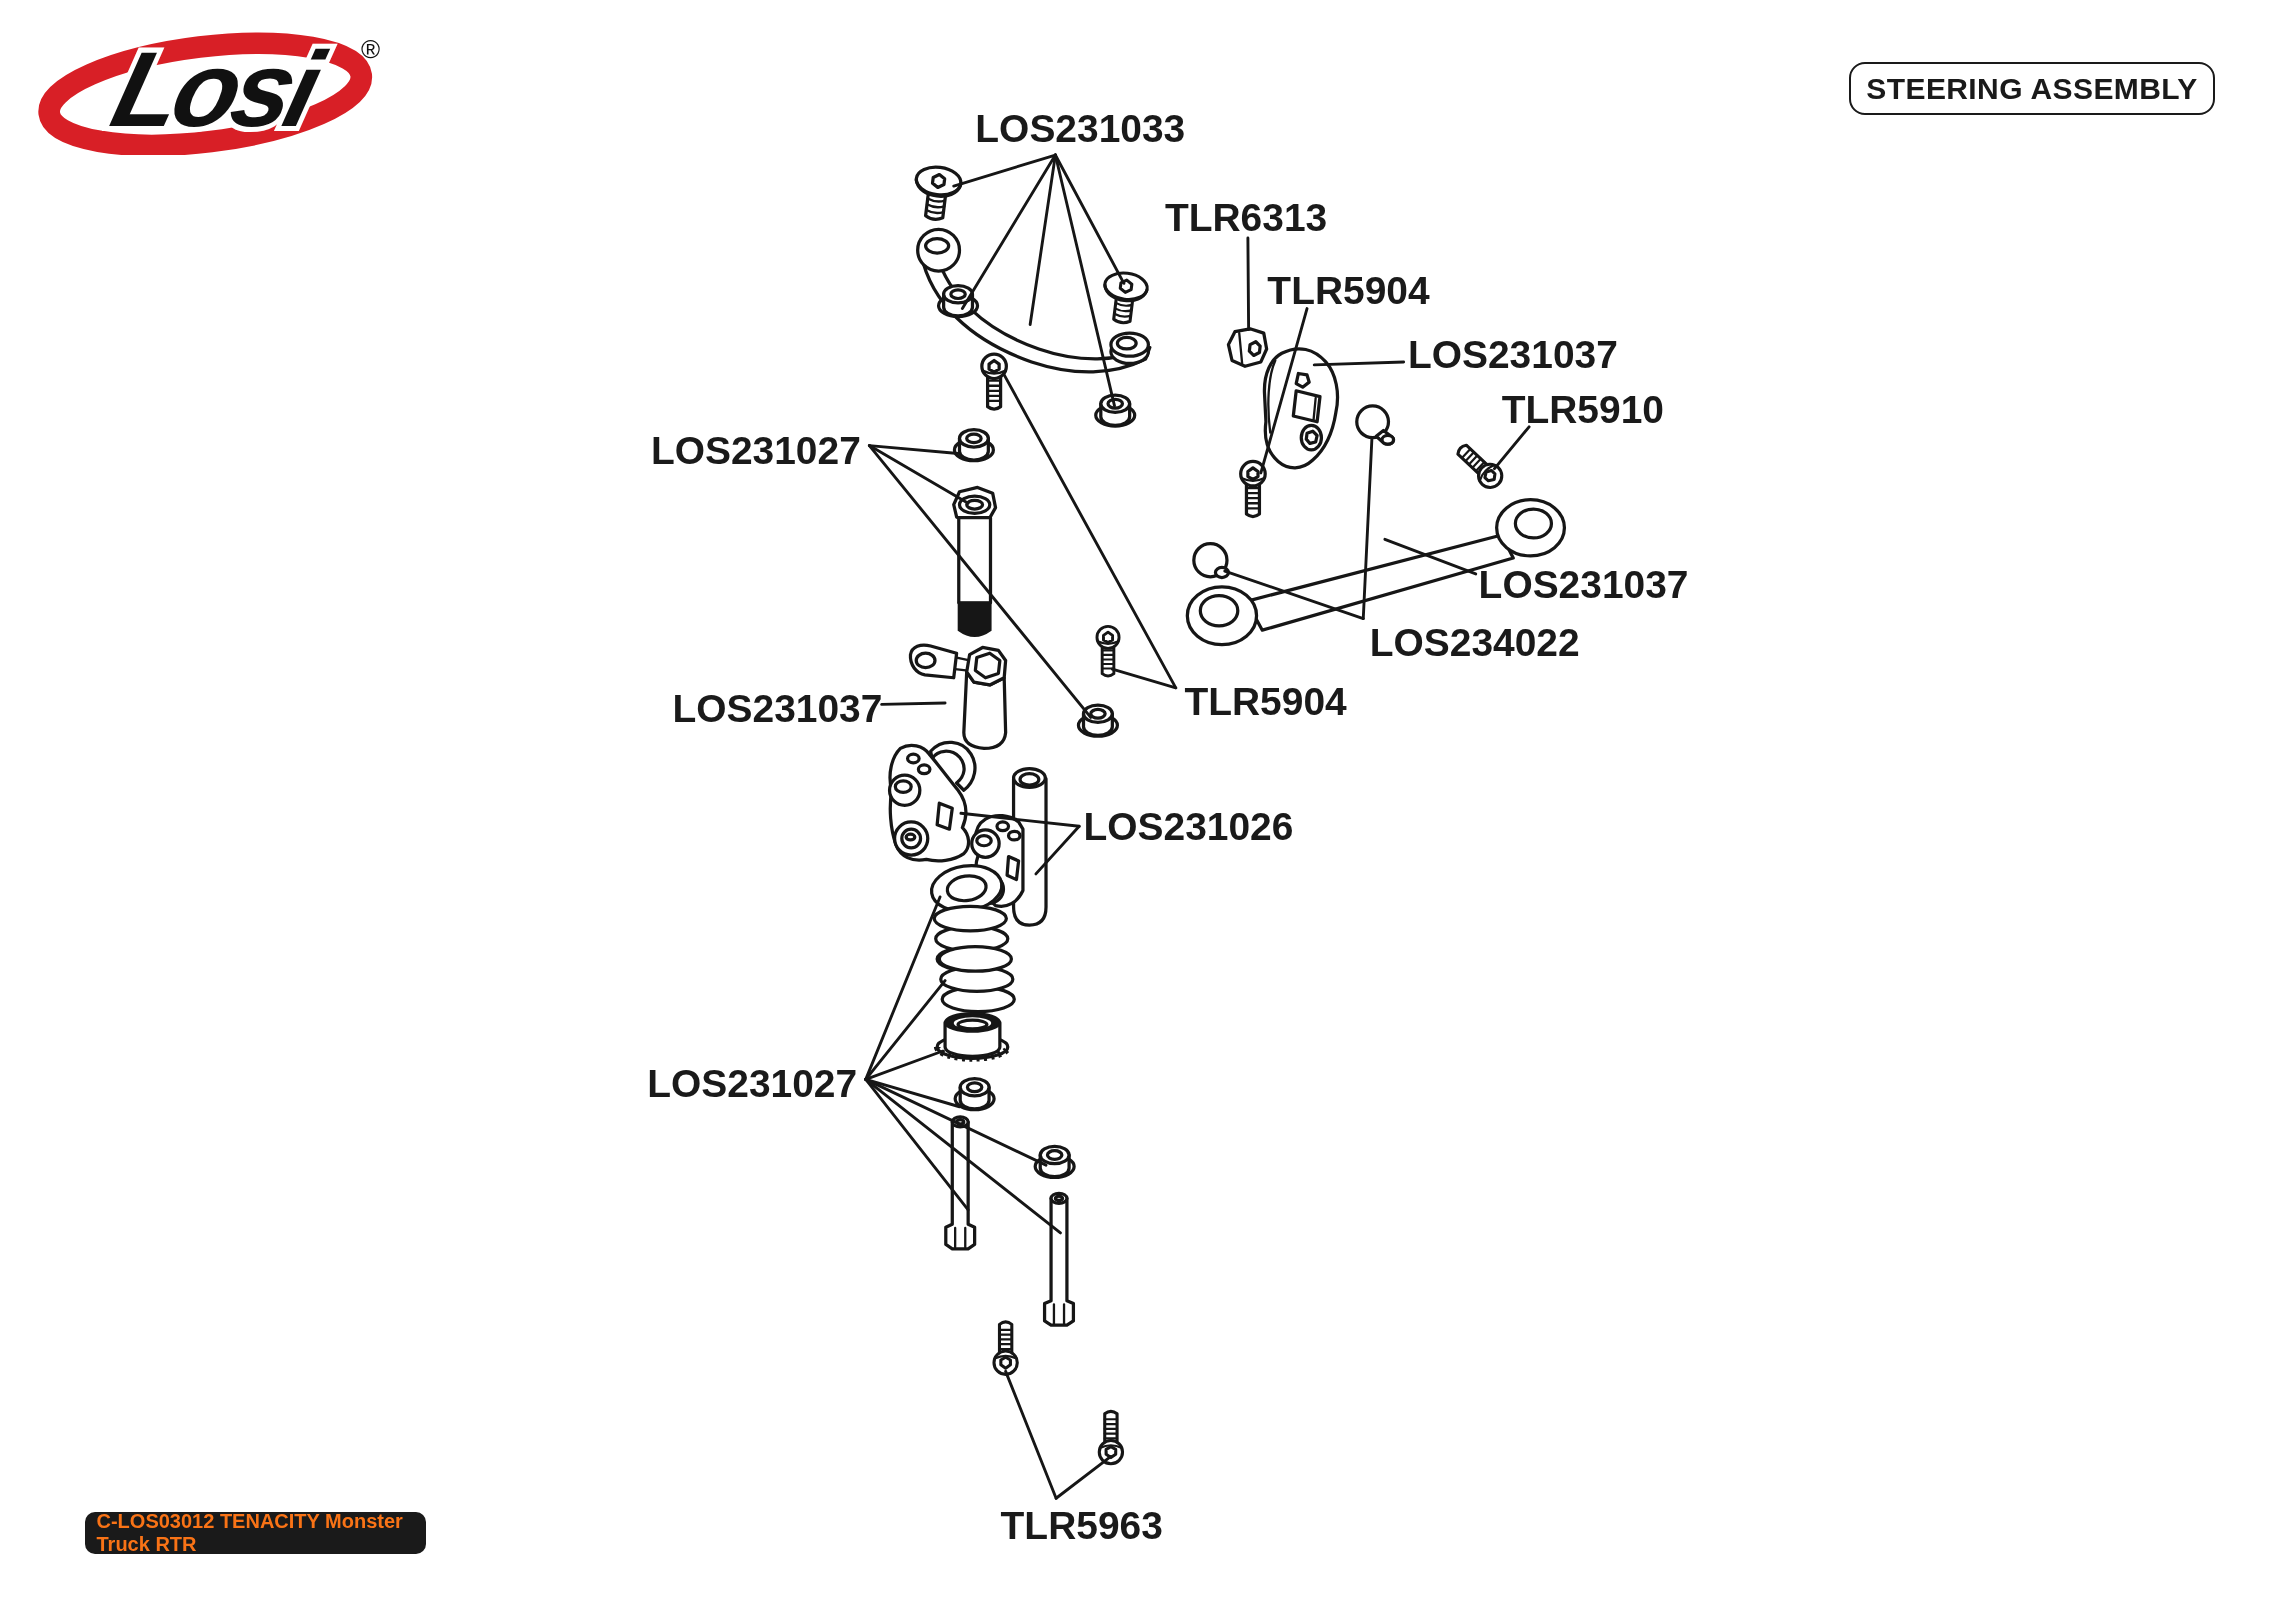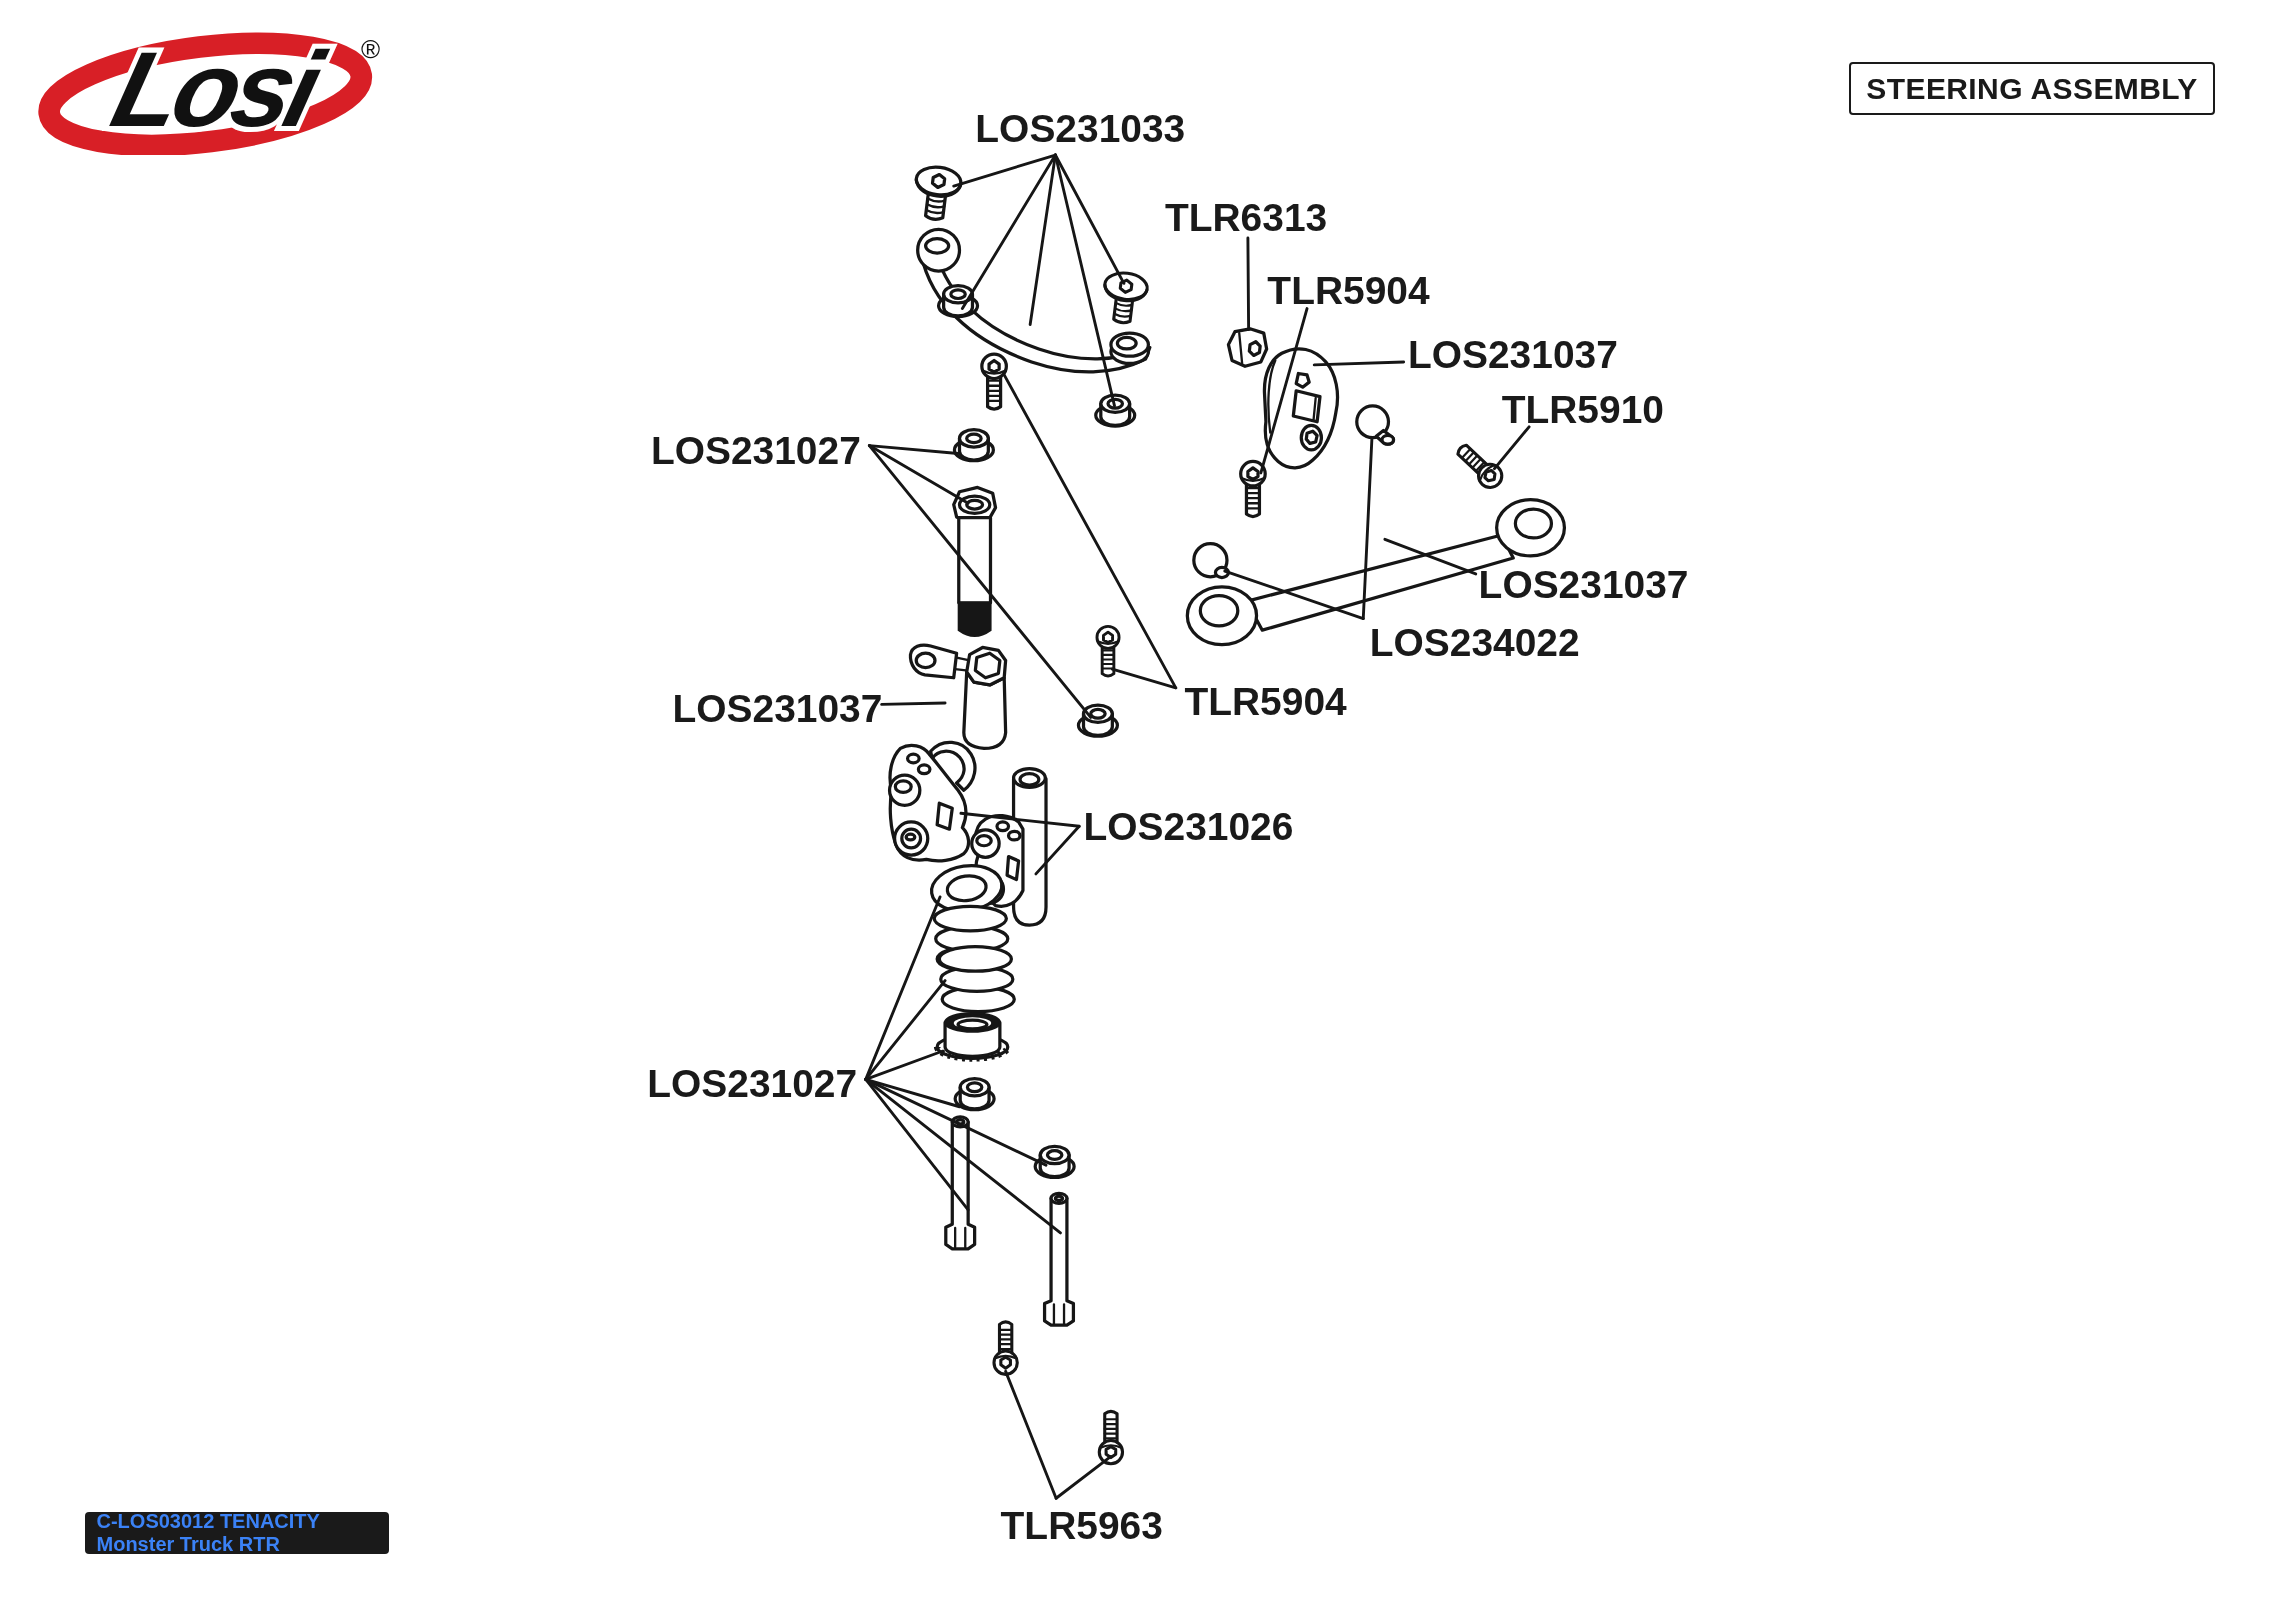--- a/index.html
+++ b/index.html
@@ -4,26 +4,26 @@
 <style>
   html,body{margin:0;padding:0;background:#fff;}
   .page{position:relative;width:2273px;height:1623px;background:#ffffff;overflow:hidden;
         font-family:"Liberation Sans",sans-serif;}
   .logo-wrap{position:absolute;left:38px;top:24.5px;width:346px;height:130px;}
   .logo-text{font-family:"Liberation Sans",sans-serif;font-size:148px;font-weight:bold;
              font-style:italic;fill:#111;stroke:#ffffff;stroke-width:14px;paint-order:stroke;
              letter-spacing:-8px;}
   .reg-mark{font-family:"Liberation Sans",sans-serif;font-size:36px;fill:#111;}
   .title-box{position:absolute;left:1849px;top:62px;width:366px;height:53px;border:2.9px solid #1a1a1a;
-             border-radius:4px;display:flex;align-items:center;justify-content:center;
+             border-radius:16px;display:flex;align-items:center;justify-content:center;
              font-size:30px;font-weight:bold;color:#1a1a1a;letter-spacing:0.4px;box-sizing:border-box;
              background:#fff;}
-  .footer-pill{position:absolute;left:85px;top:1512px;width:304px;height:42px;background:#1a1a1a;
-             border-radius:4px;display:flex;align-items:center;padding-left:11.5px;box-sizing:border-box;
-             color:#3b82f6;font-size:20px;font-weight:bold;}
+  .footer-pill{position:absolute;left:85px;top:1512px;width:341px;height:42px;background:#1a1a1a;
+             border-radius:10px;display:flex;align-items:center;padding-left:11.5px;box-sizing:border-box;
+             color:#f97316;font-size:20px;font-weight:bold;}
   svg.diagram{position:absolute;left:0;top:0;}
   .w{fill:#ffffff;stroke:#161616;stroke-width:4.5;stroke-linejoin:round;stroke-linecap:round;}
   .nf{fill:none;stroke:#161616;stroke-width:4.5;stroke-linejoin:round;stroke-linecap:round;}
   .ln{fill:none;stroke:#161616;stroke-width:3.2;stroke-linecap:round;}
   .dark{fill:#161616;stroke:#161616;stroke-width:3;}
   .leader{stroke:#161616;stroke-width:4;fill:none;stroke-linecap:round;}
   .lbl{font-family:"Liberation Sans",sans-serif;font-size:54px;font-weight:600;fill:#1a1a1a;}
   .tick{fill:none;stroke:#161616;stroke-width:9;stroke-dasharray:4 6;}
 </style>
 </head>

